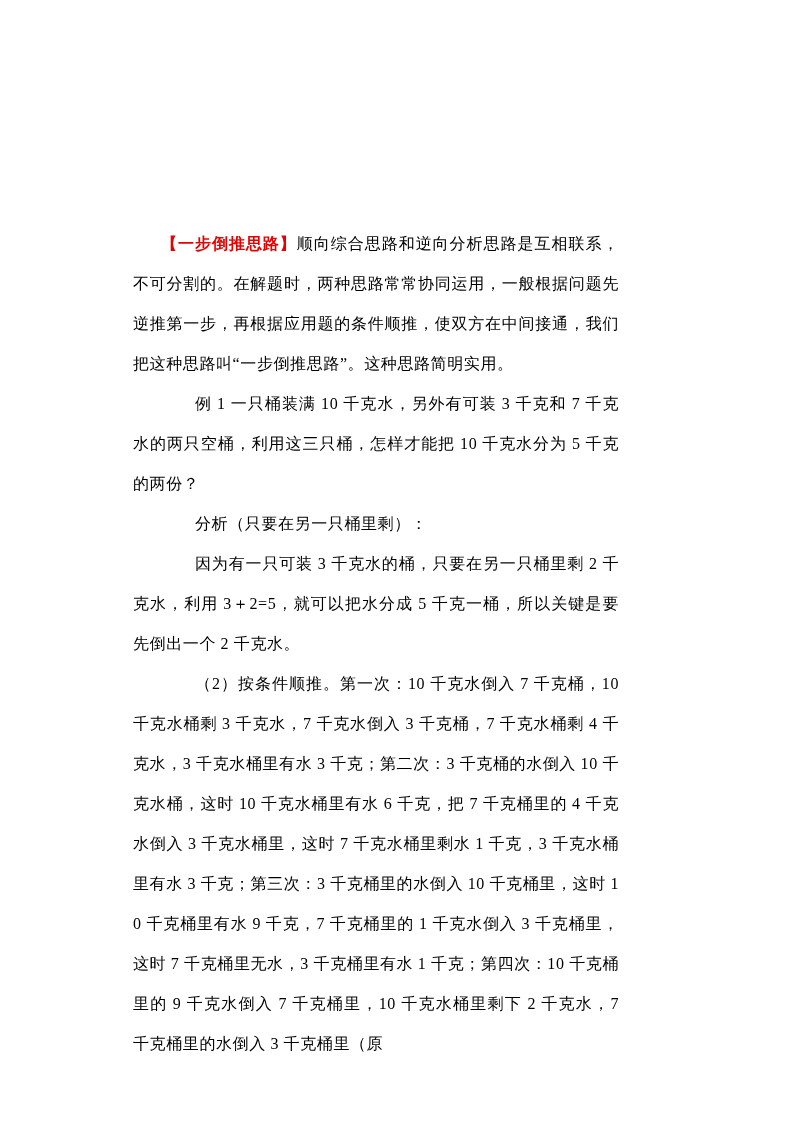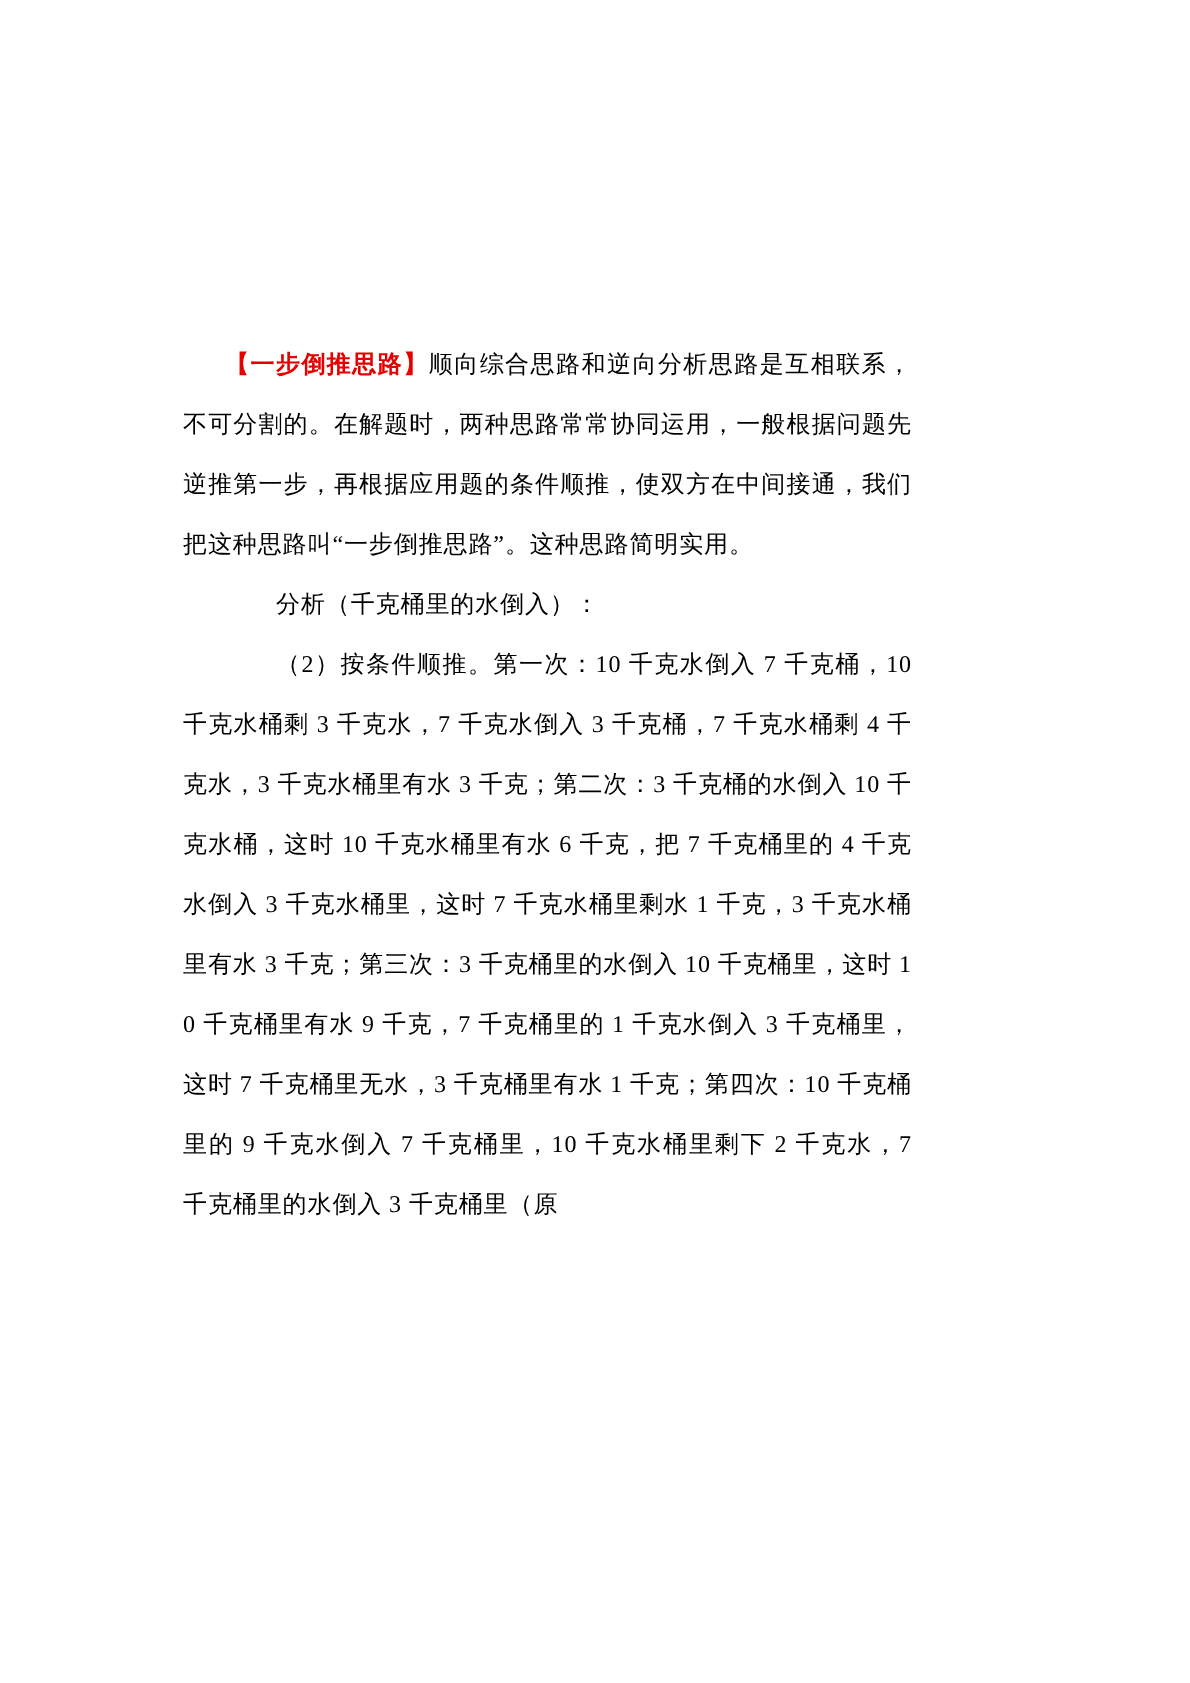--- a/index.html
+++ b/index.html
@@ -11,21 +11,21 @@
       height: 1122px;
       background: #ffffff;
       color: #000000;
       font-family: "Liberation Serif", "DejaVu Serif", serif;
       overflow: hidden;
       position: relative;
     }
     .page {
       position: absolute;
       top: 0;
-      left: 4px;
+      left: 15px;
       width: 722px;
       height: 1122px;
       box-sizing: border-box;
       background: #ffffff;
       padding: 224px 118px 78px 118px;
     }
     .para {
       margin: 0;
       font-size: 16px;
       line-height: 40px;
@@ -39,19 +39,21 @@
       color: #e60000;
       font-weight: bold;
     }
   </style>
 </head>
 <body>
 
 <div class="page">
   <p class="para indent-sm"><span class="highlight">【一步倒推思路】</span><span>顺向综合思路和逆向分析思路是互相联系，不可分割的。在解题时，两种思路常常协同运用，一般根据问题先逆推第一步，再根据应用题的条件顺推，使双方在中间接通，我们把这种思路叫“一步倒推思路”。这种思路简明实用。</span></p>
 
+  <p class="para indent-lg">例 1 一只桶装满 10 千克水，另外有可装 3 千克和 7 千克水的两只空桶，利用这三只桶，怎样才能把 10 千克水分为 5 千克的两份？</p>
 
-  <p class="para indent-lg">分析（千克桶里的水倒入）：</p>
+  <p class="para indent-lg">分析（只要在另一只桶里剩）：</p>
 
 
+  <p class="para indent-lg">因为有一只可装 3 千克水的桶，只要在另一只桶里剩 2 千克水，利用 3＋2=5，就可以把水分成 5 千克一桶，所以关键是要先倒出一个 2 千克水。</p>
 
   <p class="para indent-lg">（2）按条件顺推。第一次：10 千克水倒入 7 千克桶，10 千克水桶剩 3 千克水，7 千克水倒入 3 千克桶，7 千克水桶剩 4 千克水，3 千克水桶里有水 3 千克；第二次：3 千克桶的水倒入 10 千克水桶，这时 10 千克水桶里有水 6 千克，把 7 千克桶里的 4 千克水倒入 3 千克水桶里，这时 7 千克水桶里剩水 1 千克，3 千克水桶里有水 3 千克；第三次：3 千克桶里的水倒入 10 千克桶里，这时 10 千克桶里有水 9 千克，7 千克桶里的 1 千克水倒入 3 千克桶里，这时 7 千克桶里无水，3 千克桶里有水 1 千克；第四次：10 千克桶里的 9 千克水倒入 7 千克桶里，10 千克水桶里剩下 2 千克水，7 千克桶里的水倒入 3 千克桶里（原</p>
 </div>
 
 </body></html>

